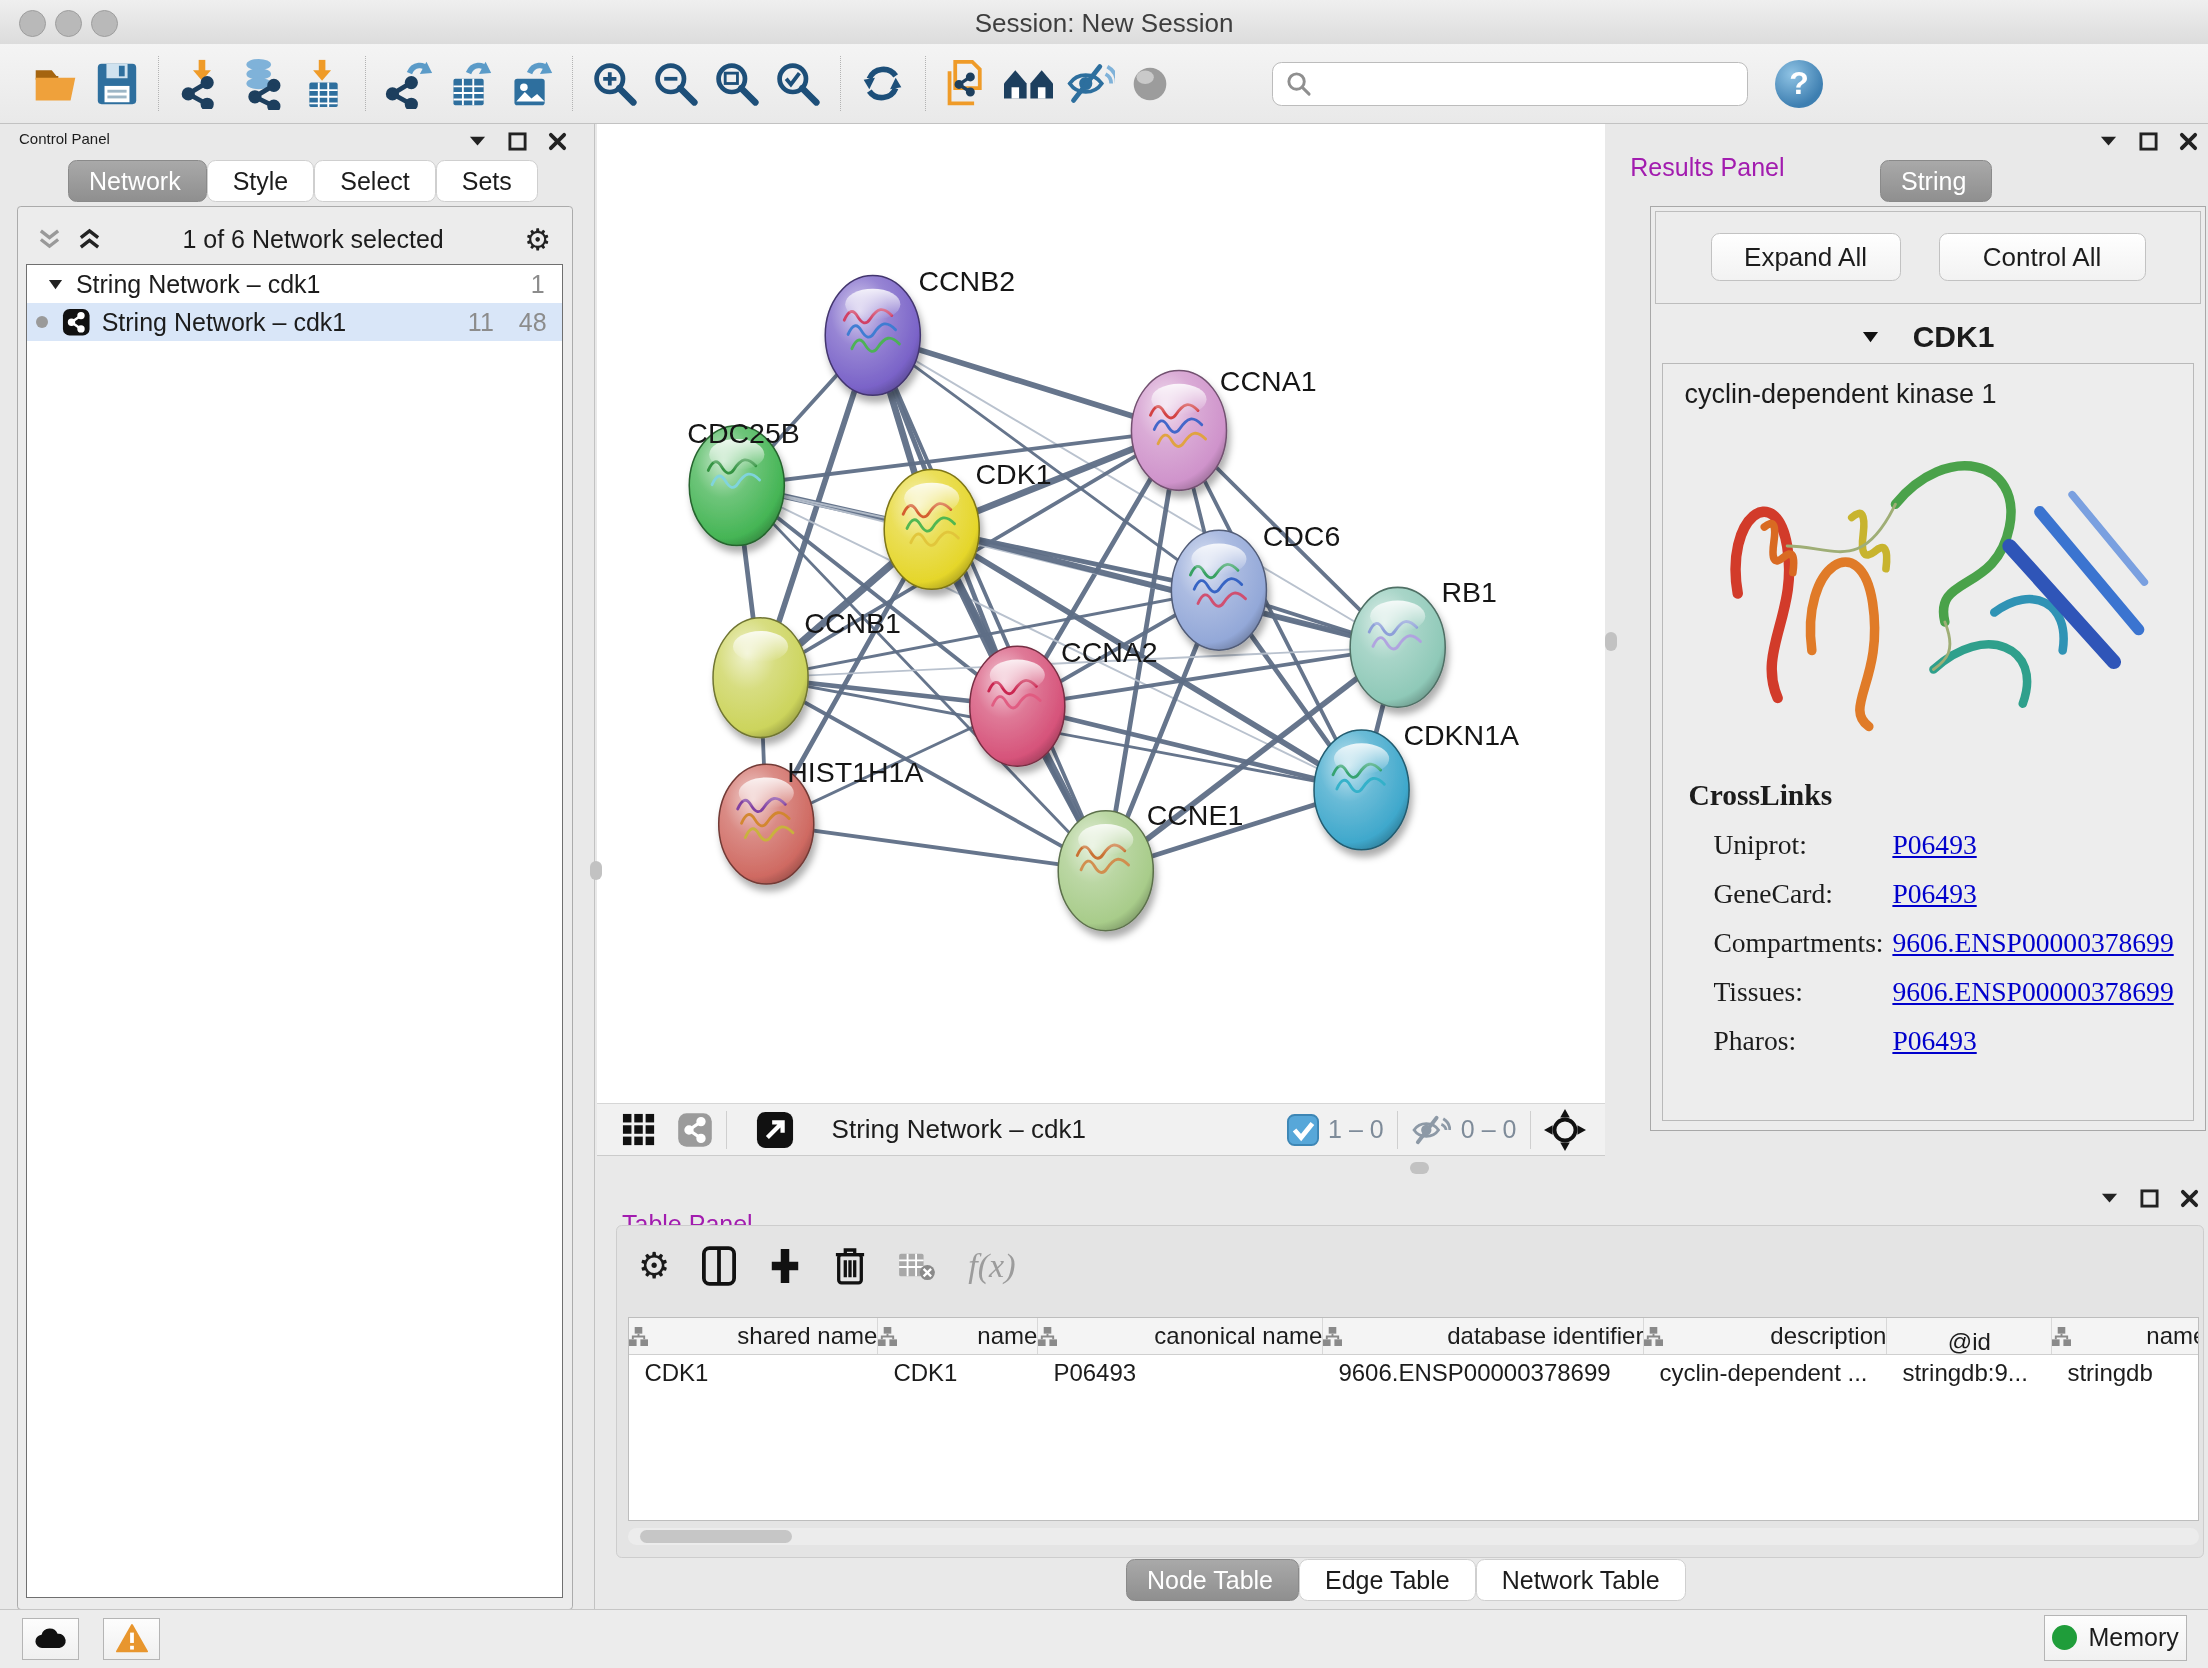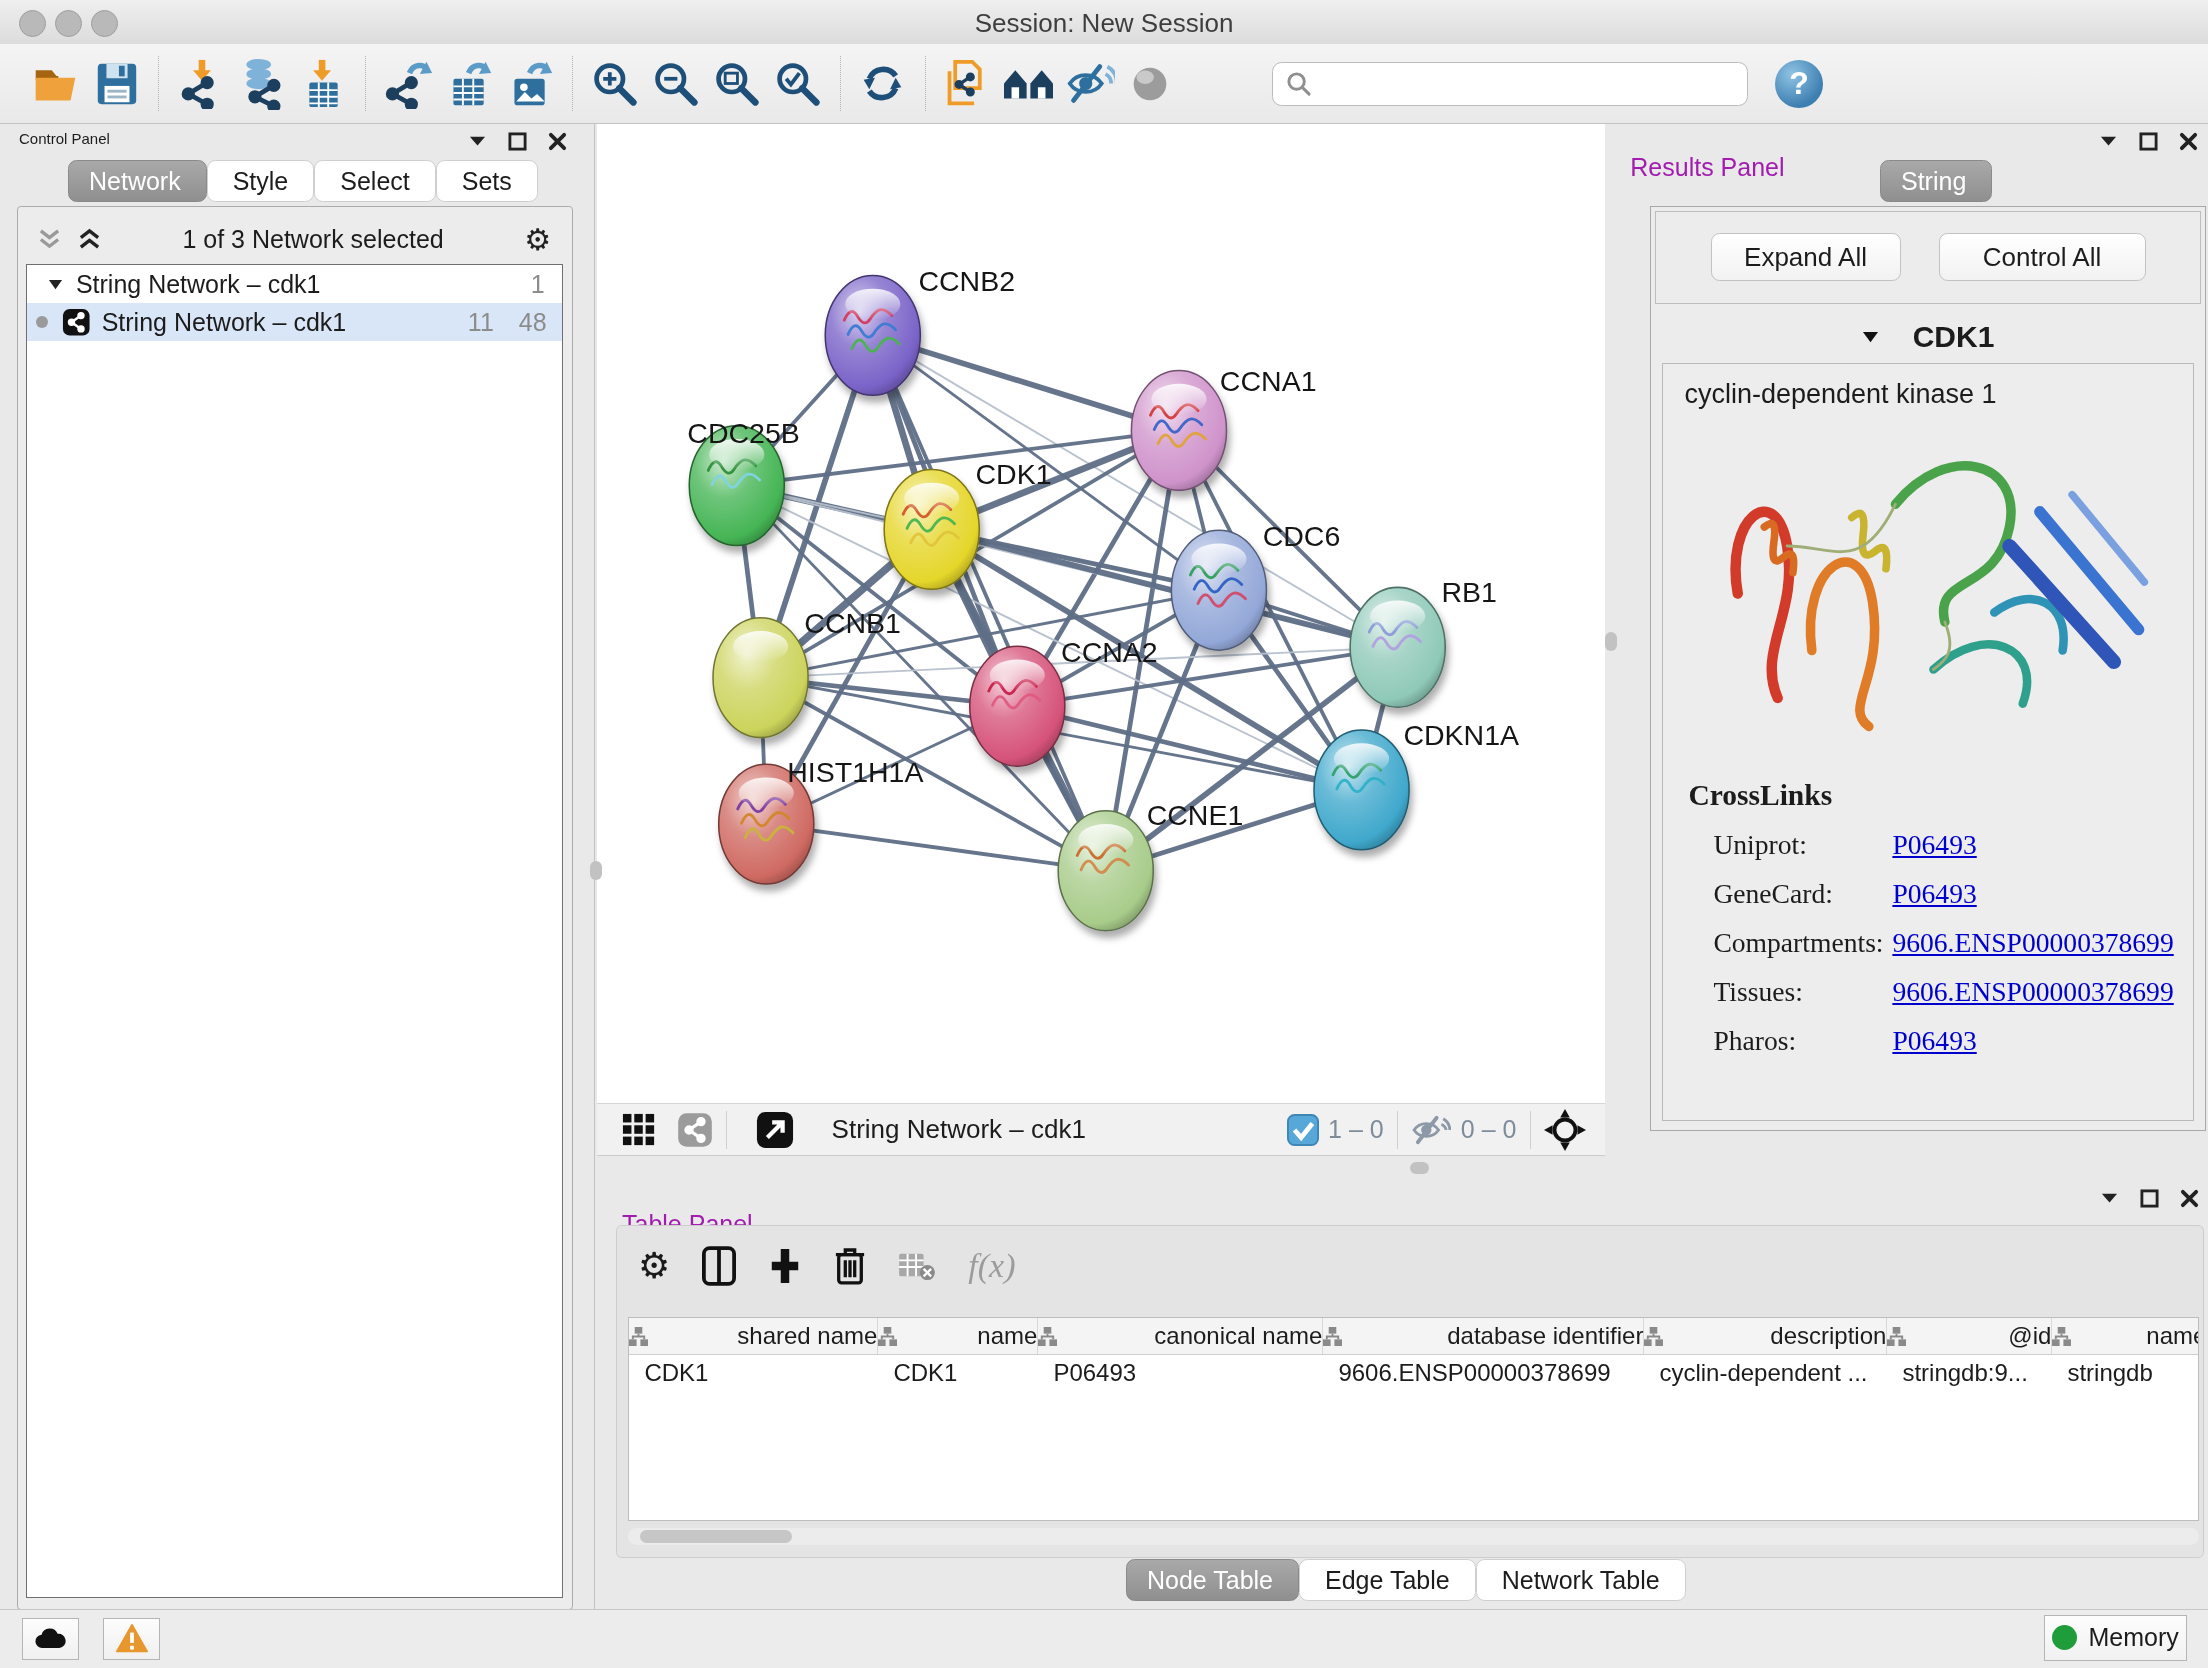--- a/index.html
+++ b/index.html
@@ -322,21 +322,21 @@
               <path d="M4 3l9 7 9-7"></path>
               <path d="M4 12l9 7 9-7"></path>
             </g>
           </svg>
         <svg width="25" height="23" viewBox="0 0 26 24" style="margin-left:15px">
             <g stroke="#222" stroke-width="3.5" fill="none">
               <path d="M4 10l9-7 9 7"></path>
               <path d="M4 20l9-7 9 7"></path>
             </g>
           </svg>
-        <div style="flex:1;text-align:center;font-size:25px;">1 of 3 Network selected</div>
+        <div style="flex:1;text-align:center;font-size:25px;">1 of 6 Network selected</div>
         <span style="font-size:30px;margin-right:9.5px;color:#222;">⚙</span>
       </div>
       <div id="cp-tree">
         <div class="tree-row">
           <svg width="15" height="12.4" viewBox="0 0 16 13" style="margin:0 13.3px 0 21px">
               <polygon points="1,2 15,2 8,12" fill="#222"></polygon>
             </svg>
           <span style="flex:1">String Network – cdk1</span>
           <span class="count" style="margin-right:17px">1</span>
         </div>
@@ -794,21 +794,21 @@
                   <rect x="6" y="0" width="8" height="7"></rect>
                   <rect x="0" y="13" width="8" height="7"></rect>
                   <rect x="12" y="13" width="8" height="7"></rect>
                 </g>
                 <g stroke="#8a8a8a" stroke-width="2" fill="none">
                   <path d="M10 7v3M4 13v-3h12v3"></path>
                 </g>
               </svg>
               <span>description</span>
             </div>
-            <div class="th" style="width: 165px;">
+            <div class="th" style="width: 165px; flex-direction: column;">
               <svg width="19" height="19" viewBox="0 0 20 20">
                 <g fill="#8a8a8a">
                   <rect x="6" y="0" width="8" height="7"></rect>
                   <rect x="0" y="13" width="8" height="7"></rect>
                   <rect x="12" y="13" width="8" height="7"></rect>
                 </g>
                 <g stroke="#8a8a8a" stroke-width="2" fill="none">
                   <path d="M10 7v3M4 13v-3h12v3"></path>
                 </g>
               </svg>

